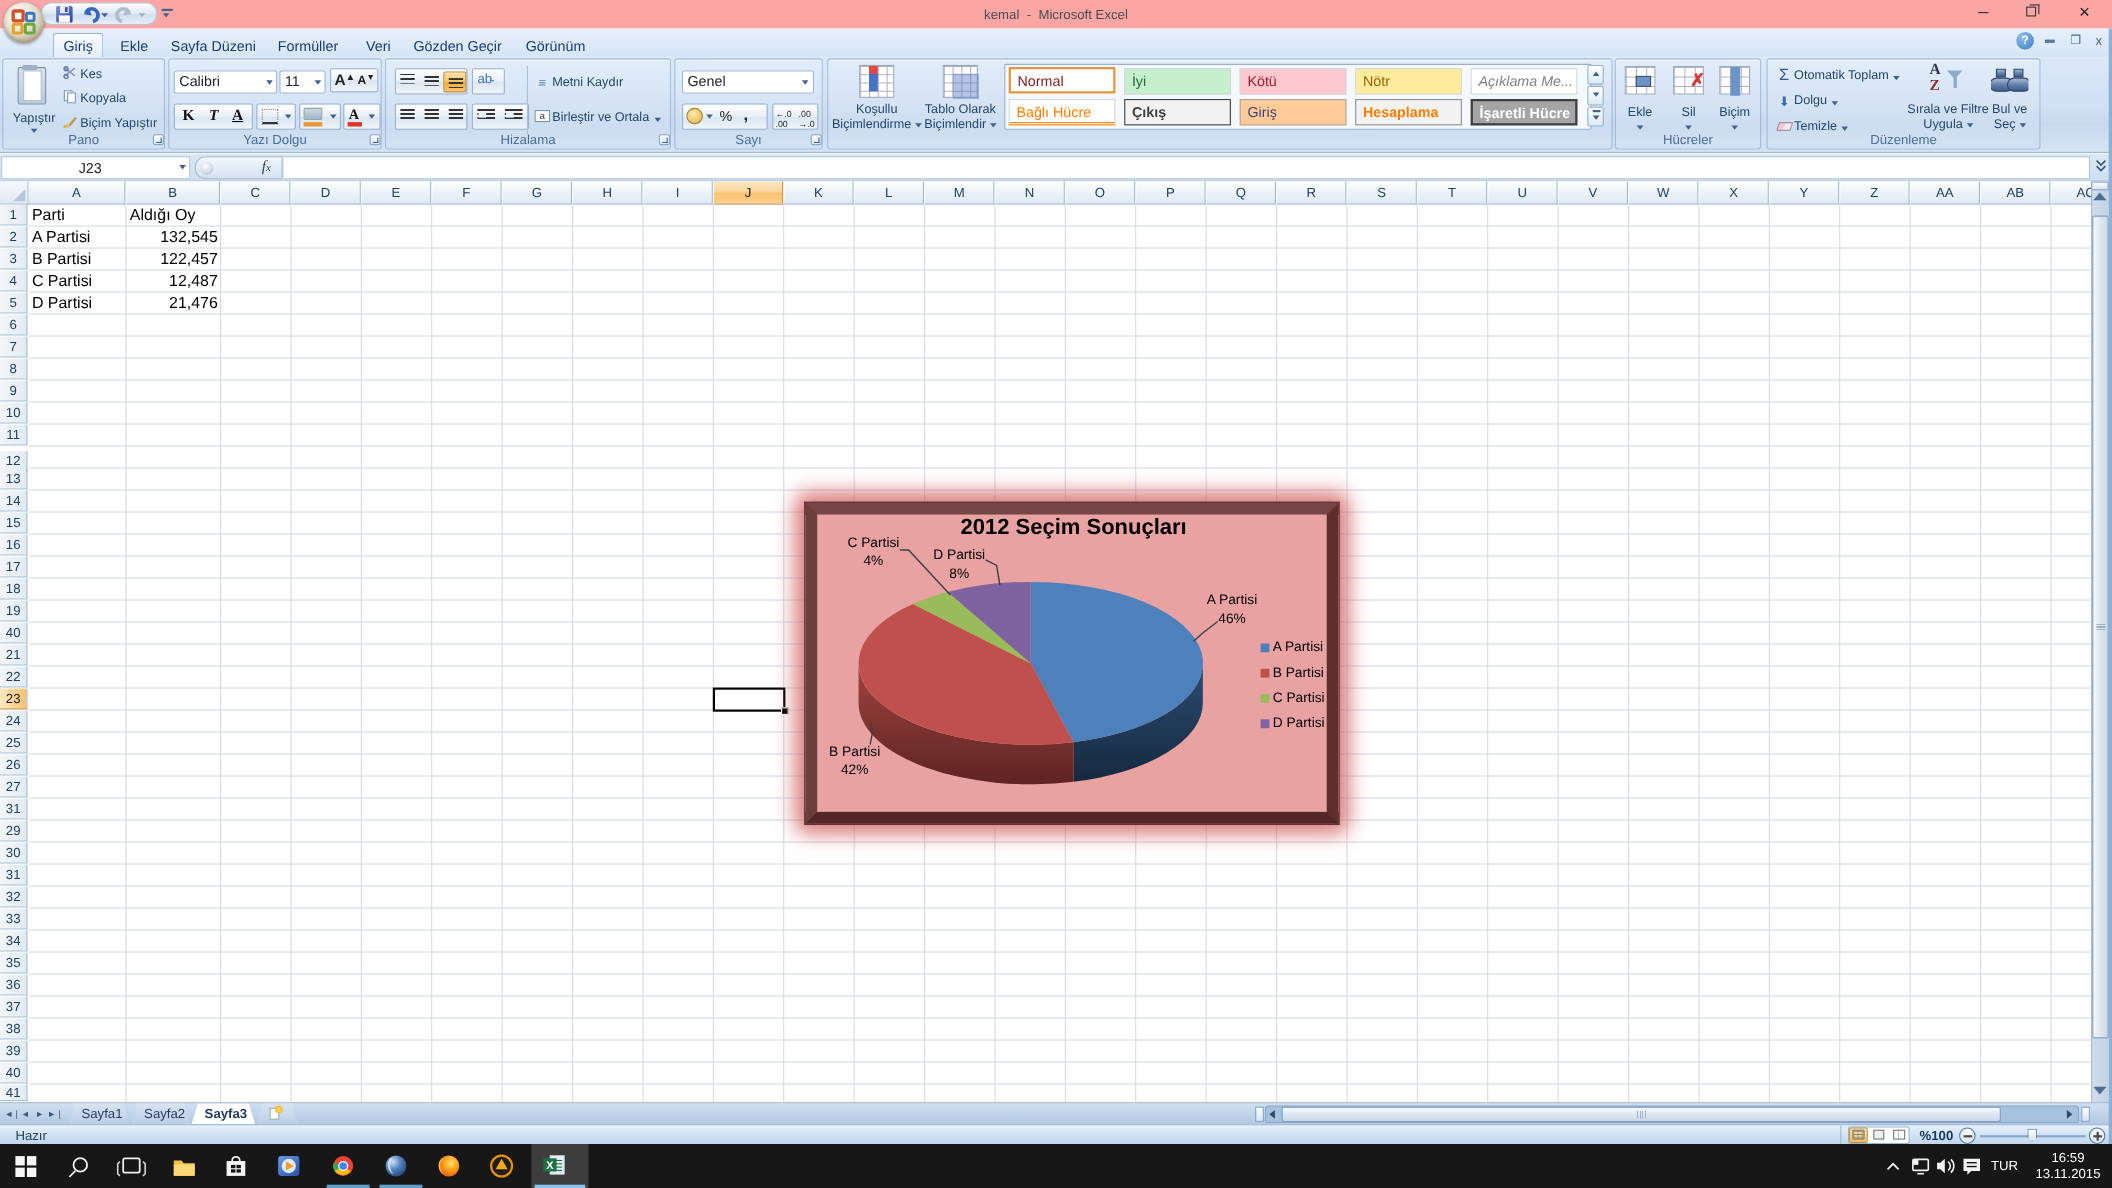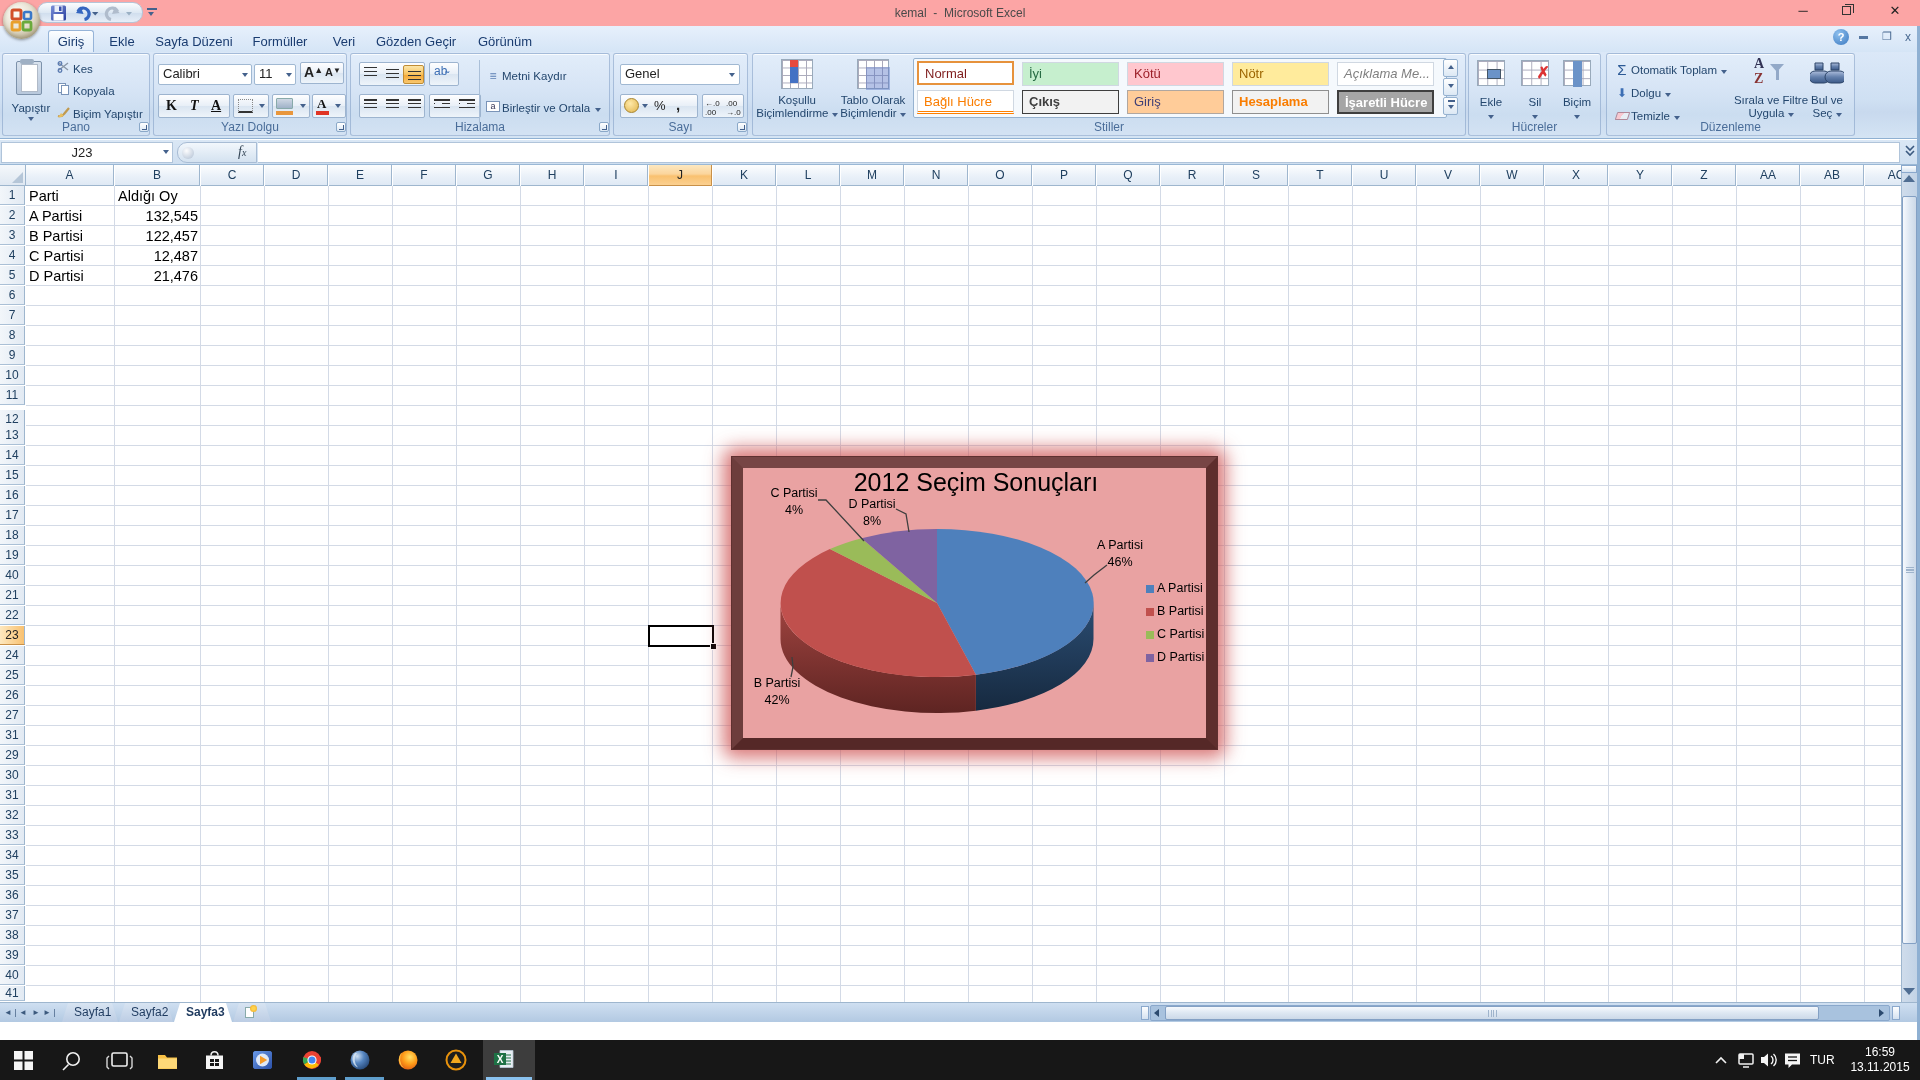--- a/index.html
+++ b/index.html
@@ -243,21 +243,20 @@
   <div class="btngrp" style="left:6px;top:40px;width:78px;height:24px"></div>
   <div class="coin-ic" style="left:10px;top:44px"></div>
         <div class="darr" style="left:28px;top:50px"></div>
   <div style="position:absolute;left:40px;top:44px;font-size:13px;color:#222">%</div>
   <div style="position:absolute;left:62px;top:42px;font-size:15px;font-weight:bold;color:#222">,</div>
   <div class="btngrp" style="left:88px;top:40px;width:42px;height:24px"></div>
   <div style="position:absolute;left:91px;top:45px;font-size:8px;color:#222">←.0<br>.00</div>
   <div style="position:absolute;left:112px;top:45px;font-size:8px;color:#222">.00<br>→.0</div>
 </div>
 <div class="grp" style="left:752px;width:714px">
-  <div class="glabel">Stiller</div>
   <div class="stbig" style="left:6px;width:76px">
     <div class="cf-ic"></div>
     <div class="bb-txt" style="top:38px">Koşullu<br>Biçimlendirme <span class="darr" style="position:relative;display:inline-block"></span></div>
   </div>
   <div class="stbig" style="left:82px;width:76px">
     <div class="tb-ic"></div>
     <div class="bb-txt" style="top:38px">Tablo Olarak<br>Biçimlendir <span class="darr" style="position:relative;display:inline-block"></span></div>
   </div>
   <div class="gallery" style="left:160px;top:4px;width:534px;height:60px"></div>
   <div class="gcell" style="left:164px;top:7px;border:2px solid #e6923c;background:#fff;color:#7f1d1d">Normal</div>
@@ -511,21 +510,21 @@
 <path d="M 243.9,217.7 A 156.5 74.0 0 0 1 48.5,146.0 L 48.5,182.0 A 156.5 74.0 0 0 0 243.9,253.7 Z" fill="url(#gB)"></path>
 <path d="M 205.0,146.0 L 205.0,72.0 A 156.5 74.0 0 0 1 243.9,217.7 Z" fill="#4e80bc"></path>
 <path d="M 205.0,146.0 L 243.9,217.7 A 156.5 74.0 0 0 1 97.9,92.1 Z" fill="#c0504d"></path>
 <path d="M 205.0,146.0 L 97.9,92.1 A 156.5 74.0 0 0 1 129.6,81.2 Z" fill="#9abb59"></path>
 <path d="M 205.0,146.0 L 129.6,81.2 A 156.5 74.0 0 0 1 205.0,72.0 Z" fill="#7f63a1"></path>
 <polyline points="86,43 94,43 132,84" fill="none" stroke="#3f3f3f" stroke-width="1.3"></polyline>
 <polyline points="164,52 174,57 177,75" fill="none" stroke="#3f3f3f" stroke-width="1.3"></polyline>
 <polyline points="375,108 362,118 353,126" fill="none" stroke="#3f3f3f" stroke-width="1.3"></polyline>
 <polyline points="59,220 61,210 60,200" fill="none" stroke="#3f3f3f" stroke-width="1.3"></polyline>
 </svg>
-<div class="ct" style="left:94px;top:11px;width:300px;font-size:25px;font-weight:normal">2012 Seçim Sonuçları</div>
+<div class="ct" style="left:94px;top:11px;width:300px;font-size:20px;font-weight:bold">2012 Seçim Sonuçları</div>
 <div class="ct" style="left:20px;top:28px;width:84px;font-size:12.5px;line-height:17px">C Partisi<br>4%</div>
 <div class="ct" style="left:98px;top:39px;width:84px;font-size:12.5px;line-height:17px">D Partisi<br>8%</div>
 <div class="ct" style="left:346px;top:80px;width:84px;font-size:12.5px;line-height:17px">A Partisi<br>46%</div>
 <div class="ct" style="left:3px;top:218px;width:84px;font-size:12.5px;line-height:17px">B Partisi<br>42%</div>
 <div style="position:absolute;left:414px;top:128px;width:8px;height:8px;background:#4e80bc"></div>
         <div style="position:absolute;left:425px;top:124px;font-size:12.5px;color:#000">A Partisi</div>
         <div style="position:absolute;left:414px;top:151px;width:8px;height:8px;background:#c0504d"></div>
         <div style="position:absolute;left:425px;top:147px;font-size:12.5px;color:#000">B Partisi</div>
         <div style="position:absolute;left:414px;top:174px;width:8px;height:8px;background:#9abb59"></div>
         <div style="position:absolute;left:425px;top:170px;font-size:12.5px;color:#000">C Partisi</div>
@@ -548,20 +547,37 @@
     <div class="stab active" style="left:174px;width:58px">Sayfa3</div>
     <div class="stab" style="left:233px;width:38px"></div>
       <div style="position:absolute;left:245px;top:4px;width:9px;height:11px;background:#fff;border:1px solid #8aa;z-index:6"></div>
       <div style="position:absolute;left:250px;top:2px;width:7px;height:7px;background:radial-gradient(#ffd24d 30%,#e8a020);border-radius:50%;z-index:7"></div>
     <div id="hscroll-track"></div>
     <div style="position:absolute;left:1141px;top:3px;width:8px;height:14px;background:linear-gradient(#fdfeff,#d5e2f0);border:1px solid #8aa8cc"></div>
     <div style="position:absolute;left:1154px;top:6px;width:0;height:0;border-top:4px solid transparent;border-bottom:4px solid transparent;border-right:5px solid #2c4a6e"></div>
     <div id="hthumb"></div>
     <div style="position:absolute;left:1879px;top:6px;width:0;height:0;border-top:4px solid transparent;border-bottom:4px solid transparent;border-left:5px solid #2c4a6e"></div>
     <div style="position:absolute;left:1892px;top:3px;width:8px;height:14px;background:linear-gradient(#fdfeff,#d5e2f0);border:1px solid #8aa8cc"></div>
+  </div>
+  <div id="statusbar">
+    <div style="position:absolute;left:14px;top:2px;font-size:12px;color:#21405f">Hazır</div>
+    <div style="position:absolute;left:1673px;top:0;width:1px;height:18px;background:#9ab8d5"></div>
+    <div style="position:absolute;left:1680px;top:1px;width:56px;height:16px;background:#fff;border:1px solid #96b4d2;border-radius:2px"></div>
+    <div style="position:absolute;left:1681px;top:2px;width:17px;height:14px;background:linear-gradient(#fce6a9,#f8c15c);border:1px solid #c08c34;border-radius:2px"></div>
+    <div style="position:absolute;left:1684px;top:4px;width:11px;height:9px;background-image:linear-gradient(#888 1px,transparent 1px),linear-gradient(90deg,#888 1px,transparent 1px);background-size:3.7px 3px;border:1px solid #777"></div>
+    <div style="position:absolute;left:1703px;top:4px;width:10px;height:9px;border:1px solid #777;background:#eee"></div>
+    <div style="position:absolute;left:1721px;top:4px;width:11px;height:9px;border:1px solid #777;background:linear-gradient(90deg,#fff 3px,#bbb 3px 4px,#fff 4px)"></div>
+    <div style="position:absolute;left:1745px;top:2px;font-size:12px;color:#17365d;font-weight:bold">%100</div>
+    <div style="position:absolute;left:1781px;top:2px;width:15px;height:15px;border-radius:50%;border:1.5px solid #5a7a9e;background:linear-gradient(#f8fbff,#dde8f4)"></div>
+    <div style="position:absolute;left:1785px;top:8.5px;width:8px;height:2.5px;background:#4a4a4a"></div>
+    <div style="position:absolute;left:1800px;top:9px;width:96px;height:1.5px;background:#8aa8c8"></div>
+    <div style="position:absolute;left:1843px;top:3px;width:9px;height:12px;background:linear-gradient(#fdfeff,#d8e4f1);border:1px solid #6a8aac;clip-path:polygon(0 0,100% 0,100% 70%,50% 100%,0 70%)"></div>
+    <div style="position:absolute;left:1899px;top:2px;width:15px;height:15px;border-radius:50%;border:1.5px solid #5a7a9e;background:linear-gradient(#f8fbff,#dde8f4)"></div>
+    <div style="position:absolute;left:1903px;top:8.5px;width:8px;height:2.5px;background:#4a4a4a"></div>
+    <div style="position:absolute;left:1905.7px;top:5.7px;width:2.5px;height:8px;background:#4a4a4a"></div>
   </div>
   <div id="taskbar">
 <div class="tbslot" style="left:483px;width:52px;background:#3d3d3d"></div>
 <svg width="1920" height="40" style="position:absolute;left:0;top:0">
   <g fill="#f5f5f5">
     <rect x="14" y="11" width="8.5" height="8.5"></rect>
           <rect x="24.5" y="11" width="8.5" height="8.5"></rect>
     <rect x="14" y="21.5" width="8.5" height="8.5"></rect>
           <rect x="24.5" y="21.5" width="8.5" height="8.5"></rect>
   </g>

